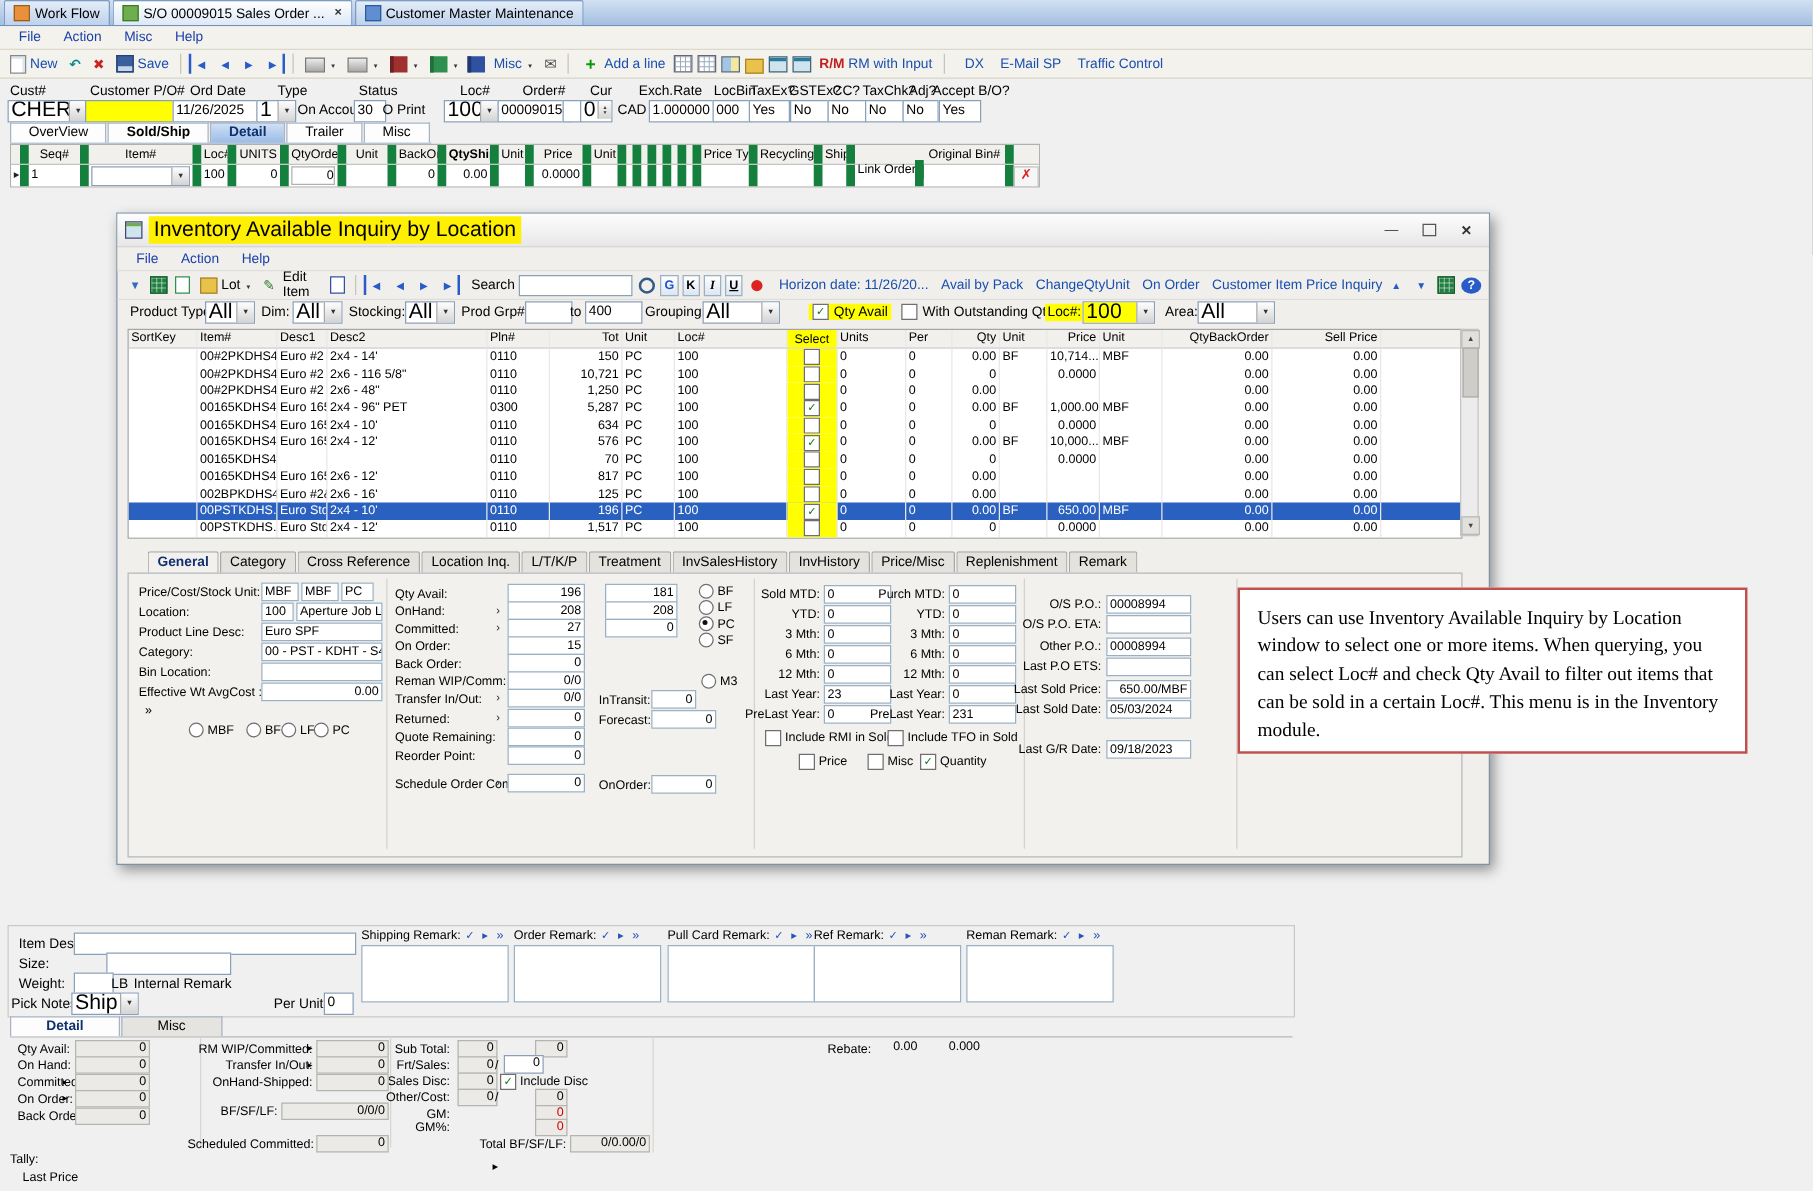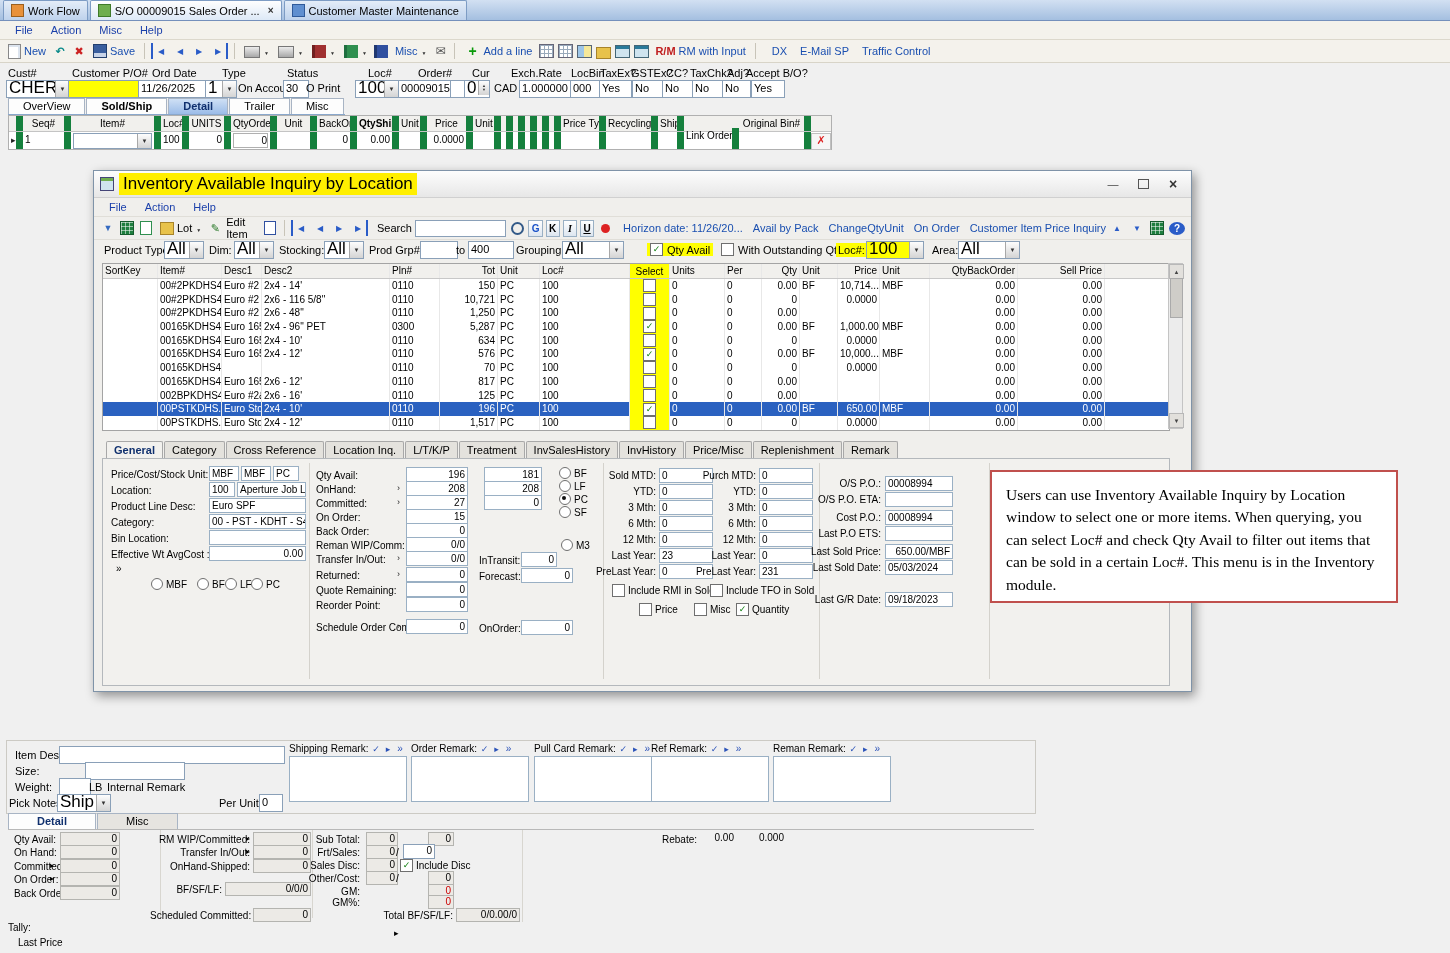--- a/index.html
+++ b/index.html
@@ -134,21 +134,21 @@
   .mgr{display:flex;height:13.7px;background:#fff}
   .mgr.cur{background:#2a61c0;color:#fff}
   .mgc{border-right:1px solid #e8e8e8;padding:0 2px;white-space:nowrap;overflow:hidden;font-size:10px;line-height:13px;box-sizing:border-box;flex:0 0 auto}
   .mgc.r{text-align:right}
   .mgc.ys{background:#ffff00;display:flex;align-items:center;justify-content:center;padding:0}
   .mgr.cur .mgc.ys{color:#000}
   .mscroll{position:absolute;right:8px;top:92px;width:15px;height:166px;background:#ececec;border:1px solid #c4c4c4;box-sizing:border-box}
   .sarrow{position:absolute;left:0;width:13px;height:13px;background:#e2e0dc;border:1px solid #b8b8b8;display:flex;align-items:center;justify-content:center;font-size:6px;color:#444}
   .sthumb{position:absolute;left:1px;top:14px;width:11px;height:38px;background:#cfcdc8;border:1px solid #aaa}
 
-  .mtabs{position:absolute;left:12px;top:270px;display:flex;height:18px}
+  .mtabs{position:absolute;left:24px;top:270px;display:flex;height:18px}
   .mtab{padding:2px 7px;border:1px solid #a8a8a8;border-bottom:none;background:#e4e2dd;margin-right:1px;font-size:11px;border-radius:2px 2px 0 0;white-space:nowrap}
   .mtab.on{background:#f2f1ee;font-weight:bold;color:#10306e}
   .panelbg{position:absolute;left:8px;top:287px;width:1066px;height:226px;border:1px solid #b4b8bc;background:#f2f1ee}
   .vsep{position:absolute;top:292px;width:1px;height:216px;background:#d4d2cc}
   .plbl{position:absolute;font-size:10px;white-space:nowrap}
   .plbl.ra{text-align:right}
   .pbox{position:absolute;height:15px;background:#fff;border:1px solid #9ab0c4;font-size:10px;line-height:13px;padding:0 2px;overflow:hidden;white-space:nowrap;box-sizing:border-box}
   .pbox.r{text-align:right}
   .parrow{position:absolute;font-size:9px;color:#222}
   .pradio{position:absolute;display:flex;align-items:center;gap:3px;font-size:10px;white-space:nowrap}
@@ -1062,21 +1062,21 @@
         <div class="plbl ra" style="left: 575px; top: 379px; width: 87px;">Last Year:</div>
         <div class="pbox" style="left: 665px; top: 377px; width: 54px;">0</div>
         <div class="plbl ra" style="left: 470px; top: 395px; width: 92px;">PreLast Year:</div>
         <div class="pbox" style="left: 565px; top: 393px; width: 54px;">0</div>
         <div class="plbl ra" style="left: 575px; top: 395px; width: 87px;">PreLast Year:</div>
         <div class="pbox" style="left: 665px; top: 393px; width: 54px;">231</div>
         <div class="plbl ra" style="left: 647px; top: 307px; width: 140px;">O/S P.O.:</div>
         <div class="pbox" style="left: 791px; top: 305px; width: 68px;">00008994</div>
         <div class="plbl ra" style="left: 647px; top: 323px; width: 140px;">O/S P.O. ETA:</div>
         <div class="pbox" style="left: 791px; top: 321px; width: 68px;"></div>
-        <div class="plbl ra" style="left: 647px; top: 341px; width: 140px;">Cost P.O.:</div>
+        <div class="plbl ra" style="left: 647px; top: 341px; width: 140px;">Other P.O.:</div>
         <div class="pbox" style="left: 791px; top: 339px; width: 68px;">00008994</div>
         <div class="plbl ra" style="left: 647px; top: 357px; width: 140px;">Last P.O ETS:</div>
         <div class="pbox" style="left: 791px; top: 355px; width: 68px;"></div>
         <div class="plbl ra" style="left: 647px; top: 375px; width: 140px;">Last Sold Price:</div>
         <div class="pbox r" style="left: 791px; top: 373px; width: 68px;">650.00/MBF</div>
         <div class="plbl ra" style="left: 647px; top: 391px; width: 140px;">Last Sold Date:</div>
         <div class="pbox" style="left: 791px; top: 389px; width: 68px;">05/03/2024</div>
         <div class="plbl ra" style="left: 647px; top: 423px; width: 140px;">Last G/R Date:</div>
         <div class="pbox" style="left: 791px; top: 421px; width: 68px;">09/18/2023</div>
       </div>

